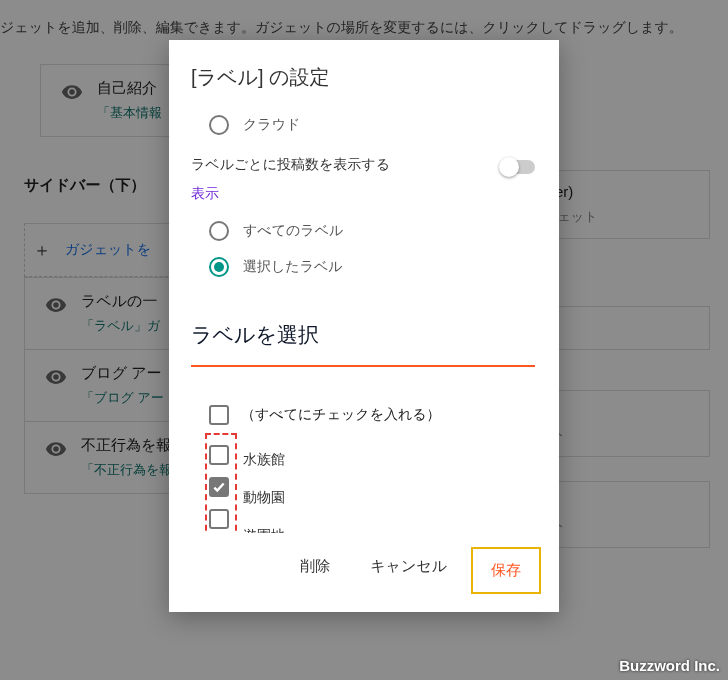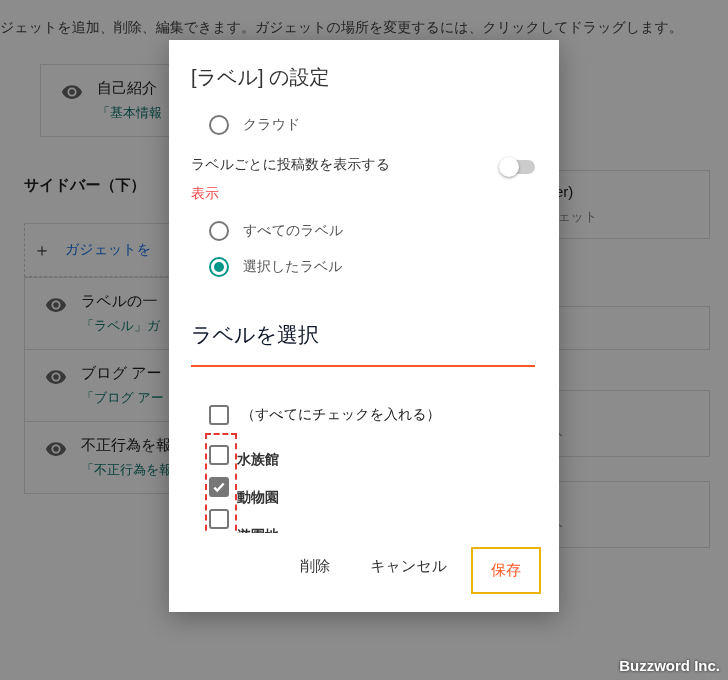--- a/index.html
+++ b/index.html
@@ -40,21 +40,21 @@
   .toggle-knob { width: 20px; height: 20px; background: #fff; border-radius: 50%; position: absolute; top: -3px; left: -2px; box-shadow: 0 1px 3px rgba(0,0,0,0.4); }
 
   .select-input { width: 100%; border: none; border-bottom: 2px solid #ff5722; font-size: 21px; color: #0f172a; padding: 8px 0 16px 0; margin: 28px 0 30px 0; background: transparent; }
 
   .check-row { display: flex; align-items: center; gap: 12px; padding: 8px 0 8px 18px; }
   .checkbox { width: 20px; height: 20px; border: 2px solid #777; border-radius: 3px; flex: 0 0 20px; display: flex; align-items: center; justify-content: center; }
   .checkbox.checked { background: #777; border-color: #777; }
   .checkbox.checked svg { stroke: #fff; }
 
   .dash-box { border: 2px dashed #e53935; padding: 4px 2px 4px 2px; margin-left: 14px; width: 32px; }
-  .label-list-wrap { display: flex; align-items: flex-start; margin-bottom: 10px; font-weight: bold; }
+  .label-list-wrap { display: flex; align-items: flex-start; gap: 6px; margin-bottom: 10px; }
   .label-cells { display: flex; flex-direction: column; justify-content: space-around; padding-top: 8px; }
   .label-cells div { height: 38px; display: flex; align-items: center; color: #333; }
 
   .dialog-footer { flex: 0 0 auto; display: flex; justify-content: flex-end; align-items: flex-start; gap: 8px; padding: 14px 18px 18px 18px; }
   .btn { background: none; border: none; font-size: 15px; padding: 10px 16px; cursor: pointer; color: #333; }
   .btn.save { color: #ff5722; }
   .save-highlight { border: 2px solid #eab308; padding: 2px; }
 
   .credit { position: absolute; right: 8px; bottom: 6px; color: #fff; font-size: 15px; font-weight: bold; text-shadow: 0 0 3px rgba(0,0,0,0.8); }
 </style>
@@ -143,21 +143,21 @@
       <span class="opt-label">クラウド</span>
     </div>
 
     <div class="toggle-row">
       <div class="lbl">ラベルごとに投稿数を表示する</div>
       <div class="toggle">
         <div class="toggle-knob"></div>
       </div>
     </div>
 
-    <div style="color:#ef4444;font-size:14px;margin:2px 0 10px 0;">表示</div>
+    <div style="color:#6d28d9;font-size:14px;margin:2px 0 10px 0;">表示</div>
 
     <div class="radio-row">
       <span class="radio-outer"></span>
       <span class="opt-label">すべてのラベル</span>
     </div>
     <div class="radio-row">
       <span class="radio-outer sel">
           <span class="radio-inner"></span>
         </span>
       <span class="opt-label">選択したラベル</span>

